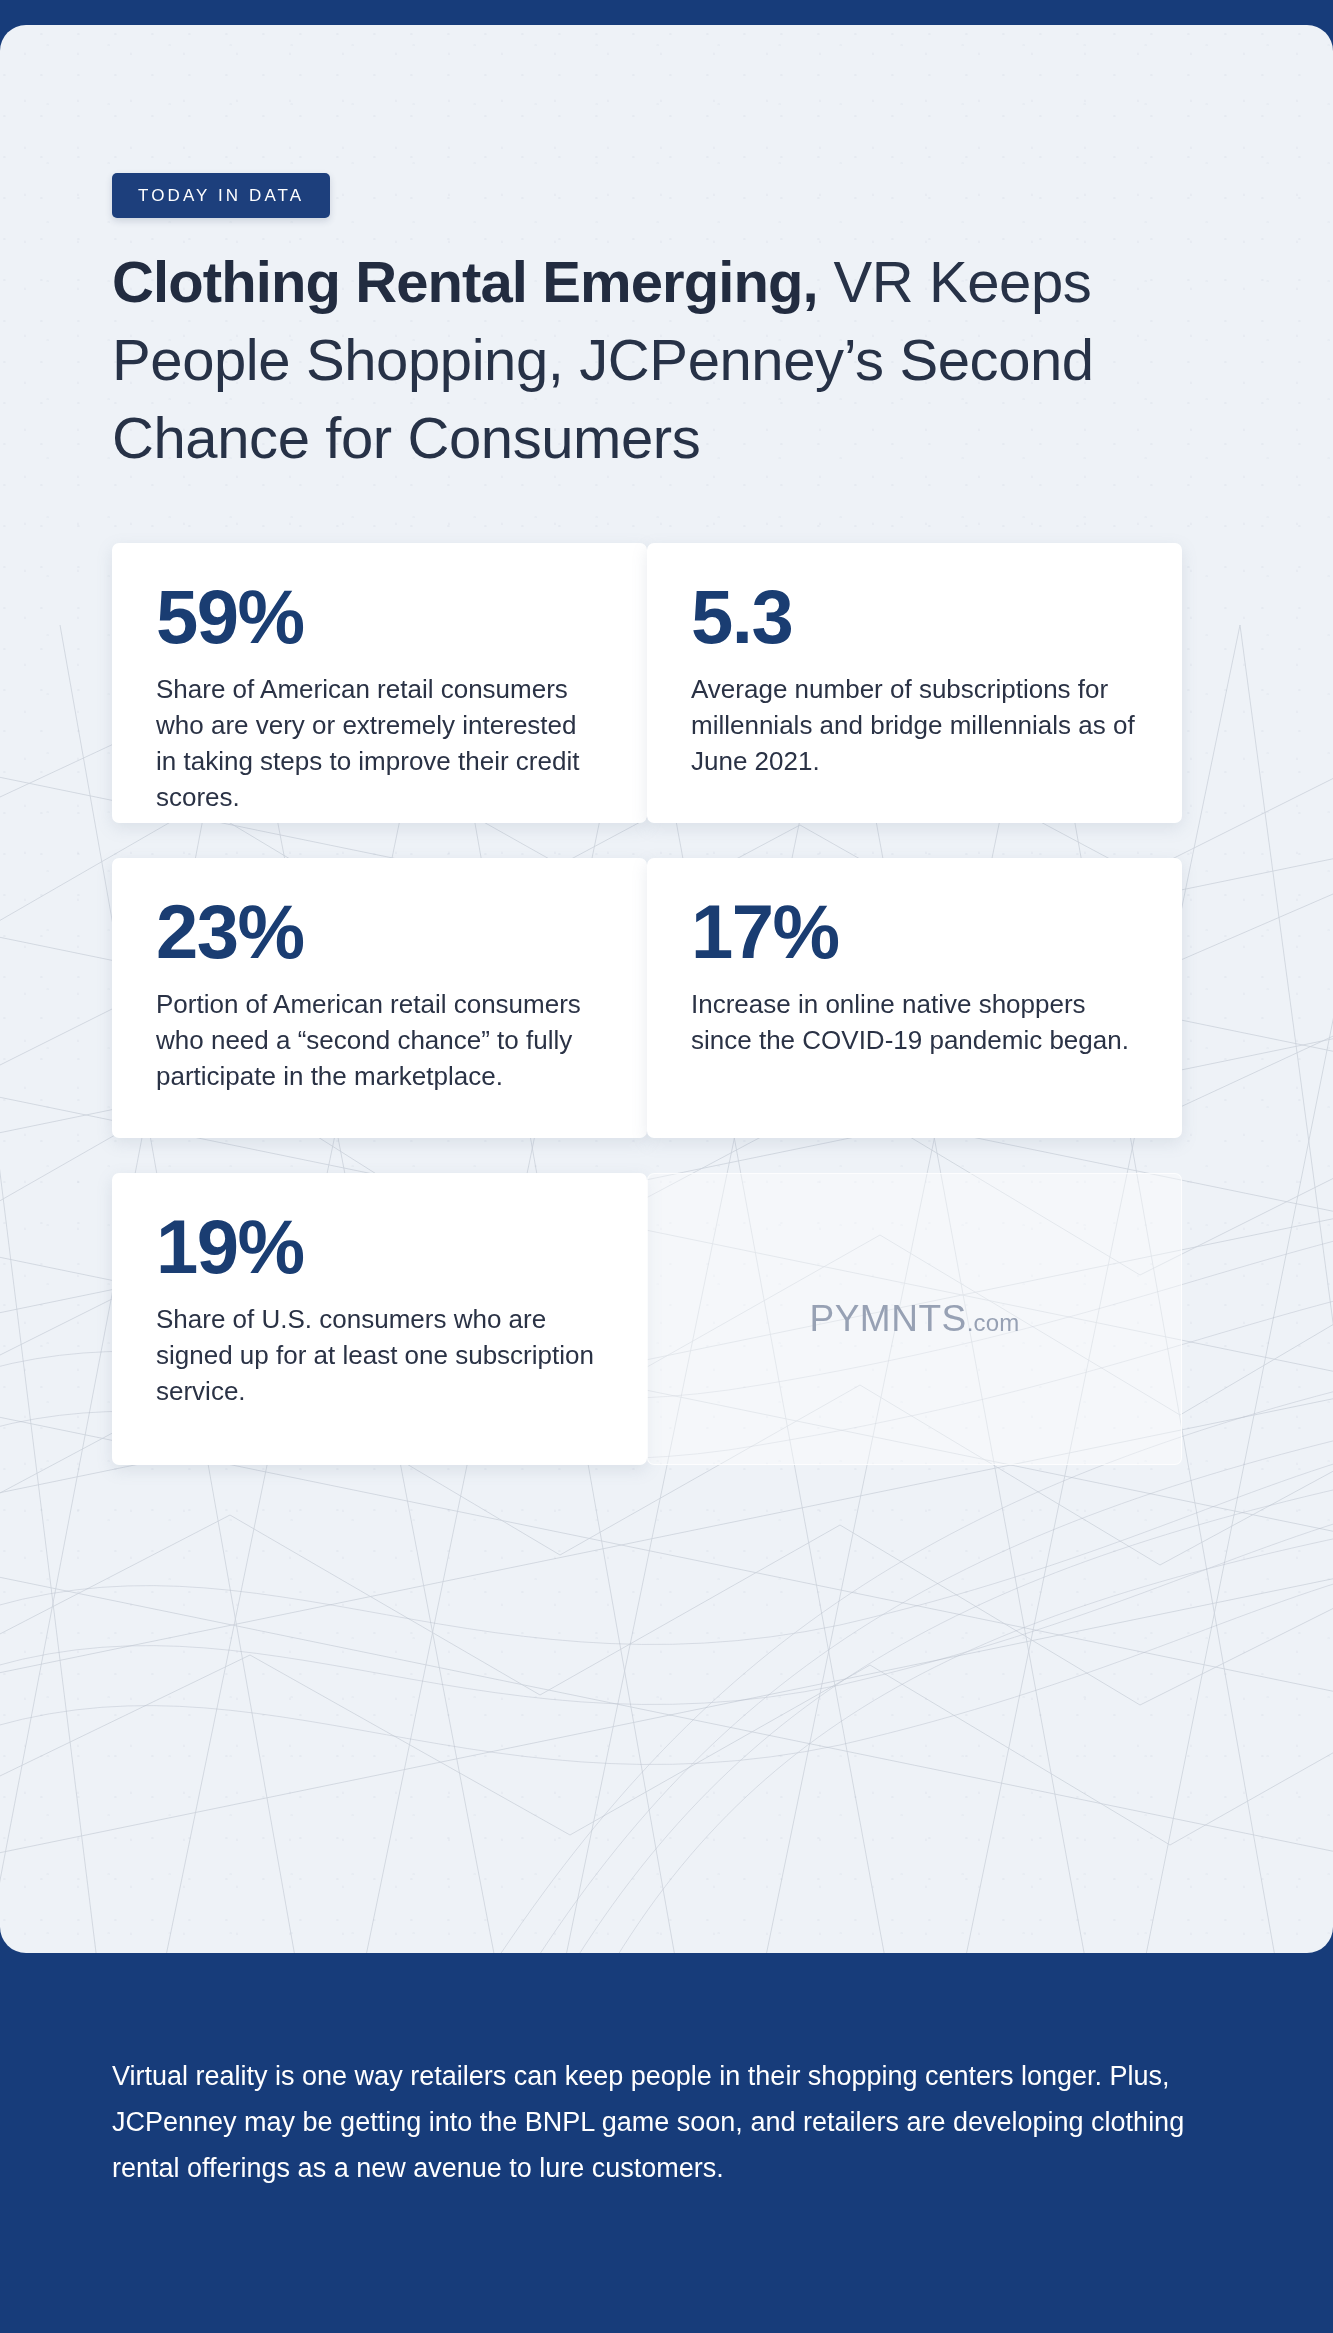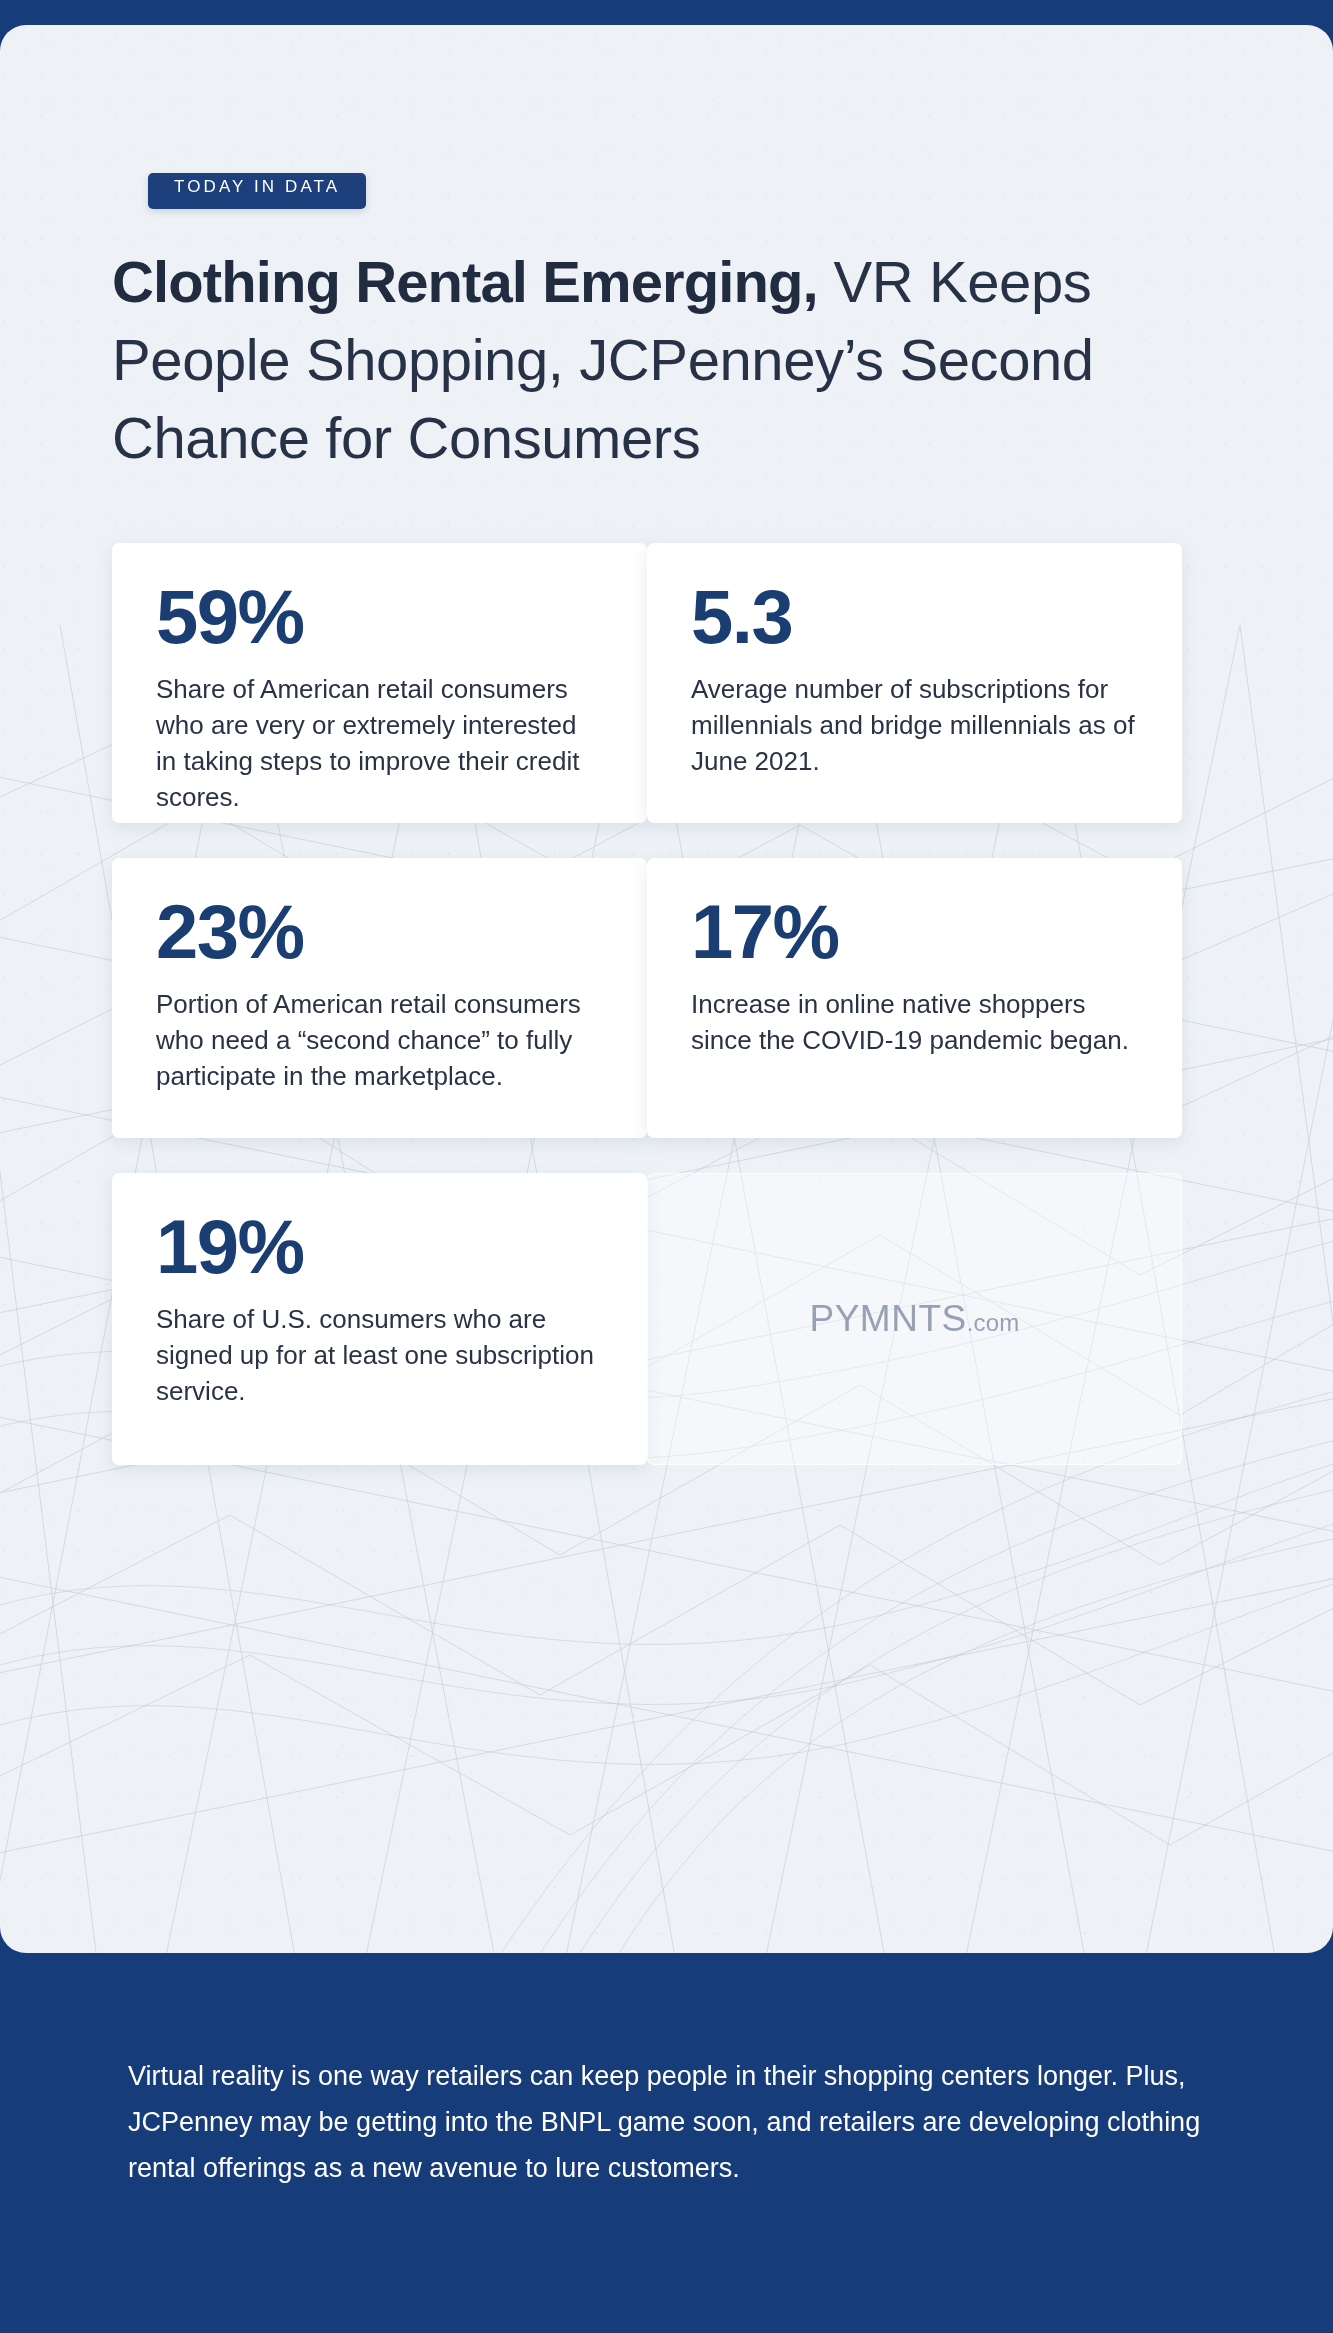--- a/index.html
+++ b/index.html
@@ -58,25 +58,24 @@
   
   .badge {
     position: absolute;
     left: 112px;
     top: 148px;
     background: #1d3f7c;
     color: #ffffff;
     font-size: 17px;
     letter-spacing: 3.1px;
     font-weight: 400;
-    padding: 4px 26px 12px 26px;
+    padding: 13px 26px 12px 26px;
     border-radius: 5px;
     box-shadow: 0 3px 7px rgba(30,50,90,0.16);
     white-space: nowrap;
-    margin-left: 36px;
   }
 
   
   .headline {
     position: absolute;
     left: 112px;
     top: 218px;
     width: 1130px;
     font-size: 58px;
     line-height: 78px;
@@ -161,21 +160,21 @@
   .footer {
     position: absolute;
     left: 0;
     top: 1953px;
     width: 1333px;
     height: 380px;
     background: #173c7a;
   }
   .footer-text {
     position: absolute;
-    left: 128px;
+    left: 112px;
     top: 100px;
     width: 1120px;
     color: #ffffff;
     font-size: 27px;
     line-height: 46px;
     font-weight: 400;
   }
 </style>
 </head>
 <body>

